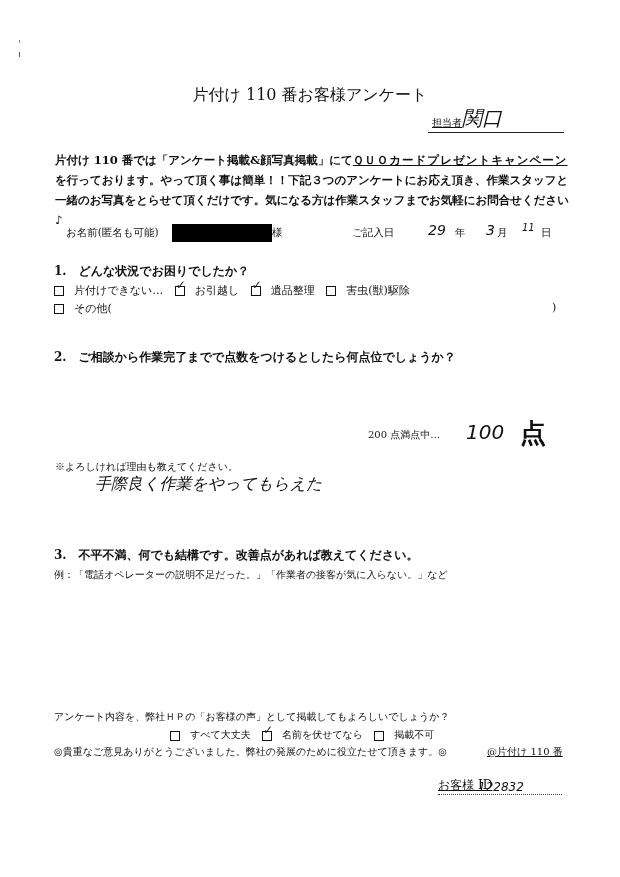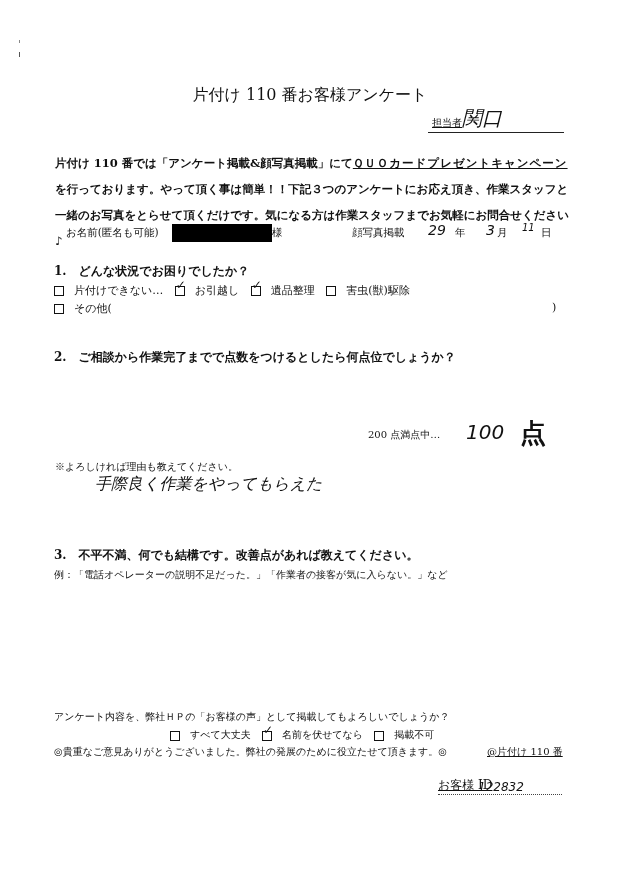--- a/index.html
+++ b/index.html
@@ -3,21 +3,21 @@
 <meta charset="utf-8">
 <style>
   html, body { margin: 0; padding: 0; background: #ffffff; }
   body { width: 620px; height: 877px; position: relative; overflow: hidden;
          font-family: "DejaVu Serif", "Liberation Serif", serif; color: #111; }
   .abs { position: absolute; white-space: nowrap; }
   .title { left: 0; width: 620px; text-align: center; top: 85px; font-size: 16px; }
   .staff { left: 428px; top: 110px; width: 136px; height: 22px; border-bottom: 1px solid #222; }
   .staff .lbl { position: absolute; left: 4px; bottom: 2px; font-size: 10px; text-decoration: underline; }
   .staff .val { position: absolute; left: 34px; bottom: 0px; font-size: 20px; font-family: "DejaVu Sans", sans-serif; font-style: italic; }
-  .intro { left: 55px; top: 150px; font-size: 11.5px; line-height: 26px; white-space: normal; width: 520px; font-weight: bold; }
+  .intro { left: 55px; top: 150px; font-size: 11.5px; line-height: 20px; white-space: normal; width: 520px; font-weight: bold; }
   .intro .campaign { text-decoration: underline; letter-spacing: 1px; }
   .namerow { top: 226px; font-size: 10.5px; }
   .redact { left: 172px; top: 224px; width: 100px; height: 18px; background: #000; }
   .hand { font-family: "DejaVu Sans", sans-serif; font-style: italic; }
   .q { font-size: 12px; font-weight: bold; }
   .opt { font-size: 11px; }
   .cb { display: inline-block; width: 8px; height: 8px; border: 1px solid #111; margin-right: 10px; vertical-align: middle; position: relative; }
   .cb.checked::after { content: "✓"; position: absolute; left: 0px; top: -9px; font-size: 12px; font-family: "DejaVu Sans", sans-serif; }
   .optitem { display: inline-block; margin-right: 8px; }
   .score-lbl { left: 368px; top: 428px; font-size: 10px; }
@@ -43,21 +43,21 @@
   <span class="val">関口</span>
 </div>
 
 <div class="abs intro">
   <span>片付け 110 番では「アンケート掲載&amp;顔写真掲載」にて</span><span class="campaign">ＱＵＯカードプレゼントキャンペーン</span><span>を行っております。やって頂く事は簡単！！下記３つのアンケートにお応え頂き、作業スタッフと一緒のお写真をとらせて頂くだけです。気になる方は作業スタッフまでお気軽にお問合せください♪</span>
 </div>
 
 <div class="abs namerow" style="left:66px;">お名前(匿名も可能)</div>
 <div class="abs redact"></div>
 <div class="abs namerow" style="left:272px;">様</div>
-<div class="abs namerow" style="left:352px;">顔写真掲載</div>
+<div class="abs namerow" style="left:352px;">ご記入日</div>
 <div class="abs namerow hand" style="left:428px;top:222px;font-size:14px;">29</div>
 <div class="abs namerow" style="left:455px;">年</div>
 <div class="abs namerow hand" style="left:486px;top:222px;font-size:14px;">3</div>
 <div class="abs namerow" style="left:497px;">月</div>
 <div class="abs namerow hand" style="left:522px;top:222px;font-size:10px;">11</div>
 <div class="abs namerow" style="left:541px;">日</div>
 
 <div class="abs q" style="left:54px;top:263px;">1.　どんな状況でお困りでしたか？</div>
 <div class="abs opt" style="left:54px;top:283px;">
   <span class="optitem"><span class="cb"></span><span>片付けできない…</span></span>

